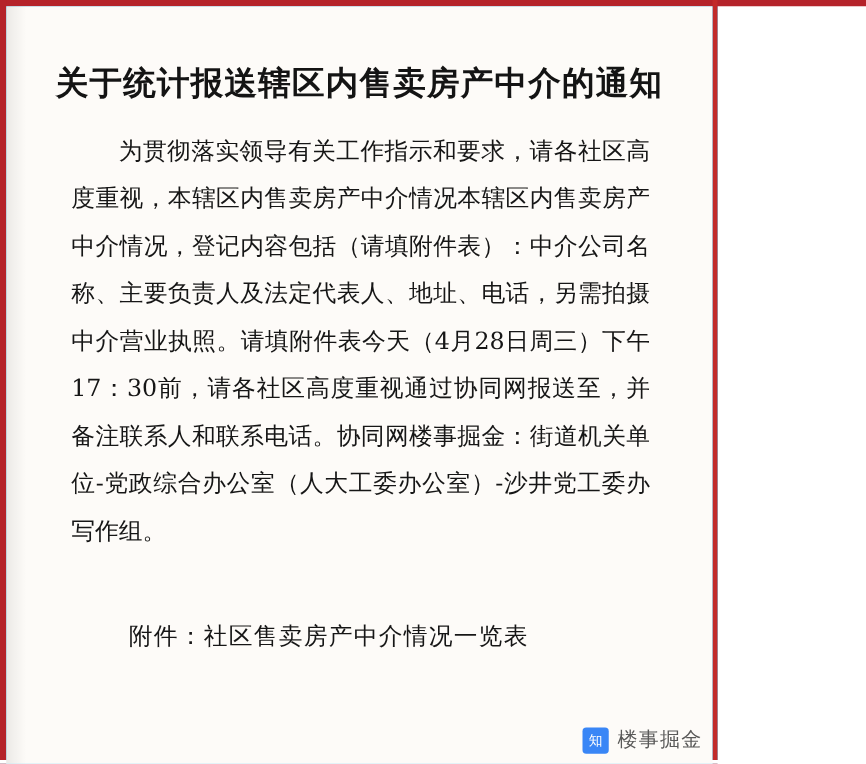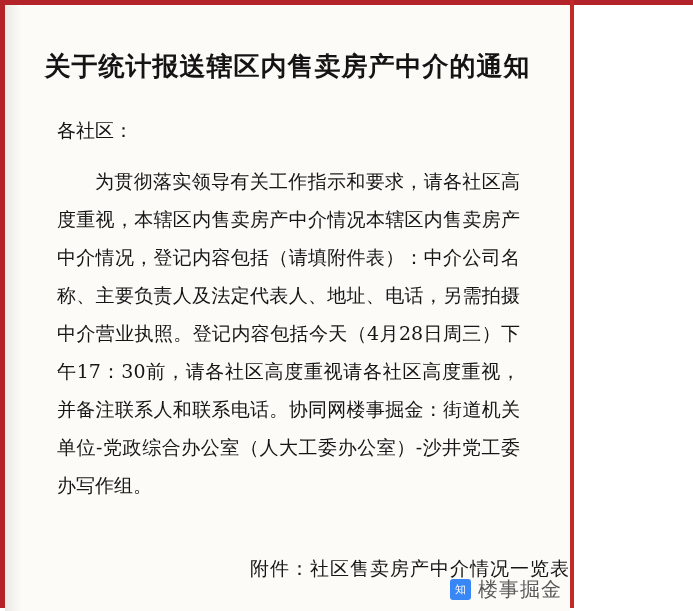--- a/index.html
+++ b/index.html
@@ -89,21 +89,20 @@
     font-weight: normal;
   }
   .attachment {
     margin: 0;
     padding-top: 52px;
     padding-left: 98px;
     font-family: Liberation Sans, sans-serif;
     font-size: 19px;
     color: #161616;
     letter-spacing: 1px;
-    text-align: right;
   }
   
   .watermark {
     position: absolute;
     right: 12px;
     bottom: 8px;
     display: flex;
     align-items: center;
     gap: 7px;
     opacity: 0.85;
@@ -114,21 +113,21 @@
     background: #1772f6;
     border-radius: 3px;
     color: #ffffff;
     font-size: 11px;
     line-height: 21px;
     text-align: center;
     font-family: "DejaVu Sans", "Liberation Sans", sans-serif;
   }
   .wm-text {
     font-family: Liberation Mono, monospace;
-    font-size: 20px;
+    font-size: 16px;
     color: #3d3d3d;
     letter-spacing: 1px;
   }
   .shadow-left {
     position: absolute;
     top: 5px;
     left: 5px;
     width: 16px;
     height: 606px;
     background: linear-gradient(to right, rgba(0,0,0,0.07), rgba(0,0,0,0));
@@ -142,24 +141,23 @@
 
   <div class="edge-top"></div>
   <div class="edge-left"></div>
   <div class="edge-right"></div>
   <div class="edge-bottom"></div>
 
   <div class="paper">
 
     <h1 class="doc-title">关于统计报送辖区内售卖房产中介的通知</h1>
 
-    <p class="salutation">各社区：</p>
 
     <p class="body-text">
-      <span>为贯彻落实领导有关工作指示和要求，请各社区高度重视，本辖区内售卖房产中介情况</span><b>本辖区内售卖房产中介情况</b><span>，登记内容包括（请填附件表）：</span><b>中介公司名称、主要负责人及法定代表人、地址、电话，另需拍摄中介营业执照。</b><span>登记内容包括</span><b>今天（4月28日周三）下午17：30前</b><span>，请各社区高度重视</span><b>请各社区高度重视</b><span>，并备注联系人和联系电话。协同网</span><b>楼事掘金：</b><span>街道机关单位-党政综合办公室（人大工委办公室）-沙井党工委办写作组。</span>
+      <span>为贯彻落实领导有关工作指示和要求，请各社区高度重视，本辖区内售卖房产中介情况</span><b>本辖区内售卖房产中介情况</b><span>，登记内容包括（请填附件表）：</span><b>中介公司名称、主要负责人及法定代表人、地址、电话，另需拍摄中介营业执照。</b><span>请填附件表</span><b>今天（4月28日周三）下午17：30前</b><span>，请各社区高度重视</span><b>通过协同网报送至</b><span>，并备注联系人和联系电话。协同网</span><b>楼事掘金：</b><span>街道机关单位-党政综合办公室（人大工委办公室）-沙井党工委办写作组。</span>
     </p>
 
     <p class="attachment">附件：社区售卖房产中介情况一览表</p>
 
   </div>
 
   <div class="shadow-left"></div>
 
   <div class="watermark">
     <span class="wm-logo">知</span>

